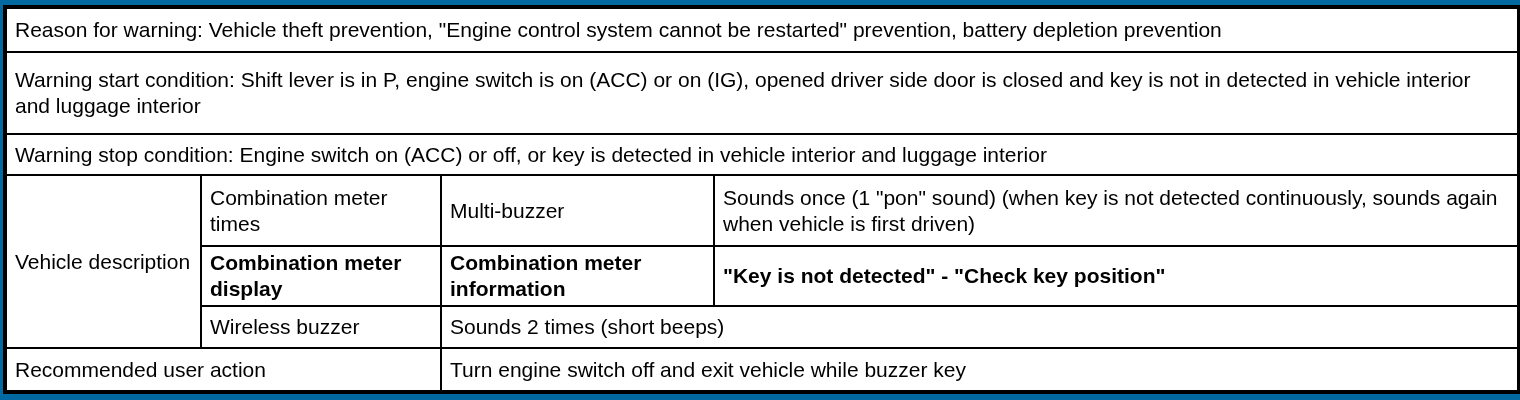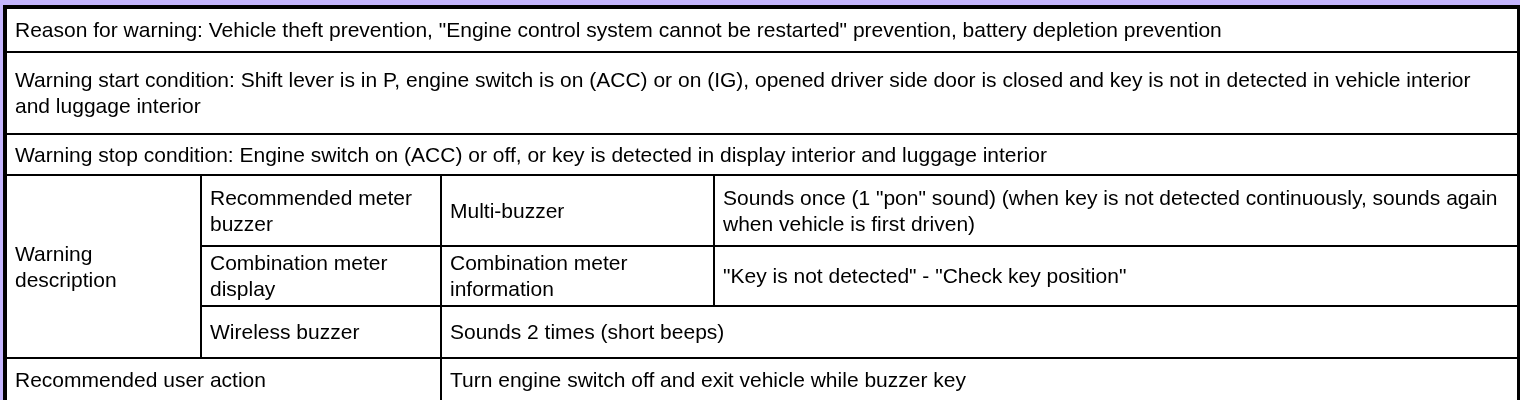--- a/index.html
+++ b/index.html
@@ -6,21 +6,21 @@
     margin: 0;
     padding: 0;
     background: #ffffff;
     width: 1520px;
     height: 400px;
     overflow: hidden;
   }
   .doc-surface {
     width: 1520px;
     height: 400px;
-    background: #c4b5fd;
+    background: #0369a1;
     box-sizing: border-box;
     padding: 5px 3px;
     font-family: "Liberation Sans", "DejaVu Sans", sans-serif;
     color: #000000;
   }
   table.warning-table {
     border-collapse: collapse;
     table-layout: fixed;
     width: 1514px;
     border: 4px solid #000000;
@@ -33,22 +33,22 @@
     vertical-align: middle;
     text-align: left;
     color: #000000;
     background: #ffffff;
     word-wrap: break-word;
   }
   tr.r-reason  { height: 45px; }
   tr.r-start   { height: 82px; }
   tr.r-stop    { height: 41px; }
   tr.r-desc1   { height: 71px; }
-  tr.r-desc2   { height: 60px; }
-  tr.r-desc3   { height: 52px; }
+  tr.r-desc2   { height: 60px; font-weight: bold; }
+  tr.r-desc3   { height: 42px; }
   tr.r-action  { height: 44px; margin-top: 40px; }
 </style>
 </head>
 <body>
 
 <div class="doc-surface">
   <table class="warning-table">
     <colgroup>
       <col style="width:196px">
       <col style="width:240px">
@@ -56,25 +56,25 @@
       <col style="width:805px">
     </colgroup>
     <tbody>
       <tr class="r-reason">
         <td colspan="4">Reason for warning: Vehicle theft prevention, "Engine control system cannot be restarted" prevention, battery depletion prevention</td>
       </tr>
       <tr class="r-start">
         <td colspan="4">Warning start condition: Shift lever is in P, engine switch is on (ACC) or on (IG), opened driver side door is closed and key is not in detected in vehicle interior and luggage interior</td>
       </tr>
       <tr class="r-stop">
-        <td colspan="4">Warning stop condition: Engine switch on (ACC) or off, or key is detected in display interior and luggage interior</td>
+        <td colspan="4">Warning stop condition: Engine switch on (ACC) or off, or key is detected in vehicle interior and luggage interior</td>
       </tr>
       <tr class="r-desc1">
-        <td rowspan="3">Warning description</td>
-        <td>Recommended meter buzzer</td>
+        <td rowspan="3">Vehicle description</td>
+        <td>Combination meter times</td>
         <td>Multi-buzzer</td>
         <td>Sounds once (1 "pon" sound) (when key is not detected continuously, sounds again when vehicle is first driven)</td>
       </tr>
       <tr class="r-desc2">
         <td>Combination meter display</td>
         <td>Combination meter information</td>
         <td>"Key is not detected" - "Check key position"</td>
       </tr>
       <tr class="r-desc3">
         <td>Wireless buzzer</td>

